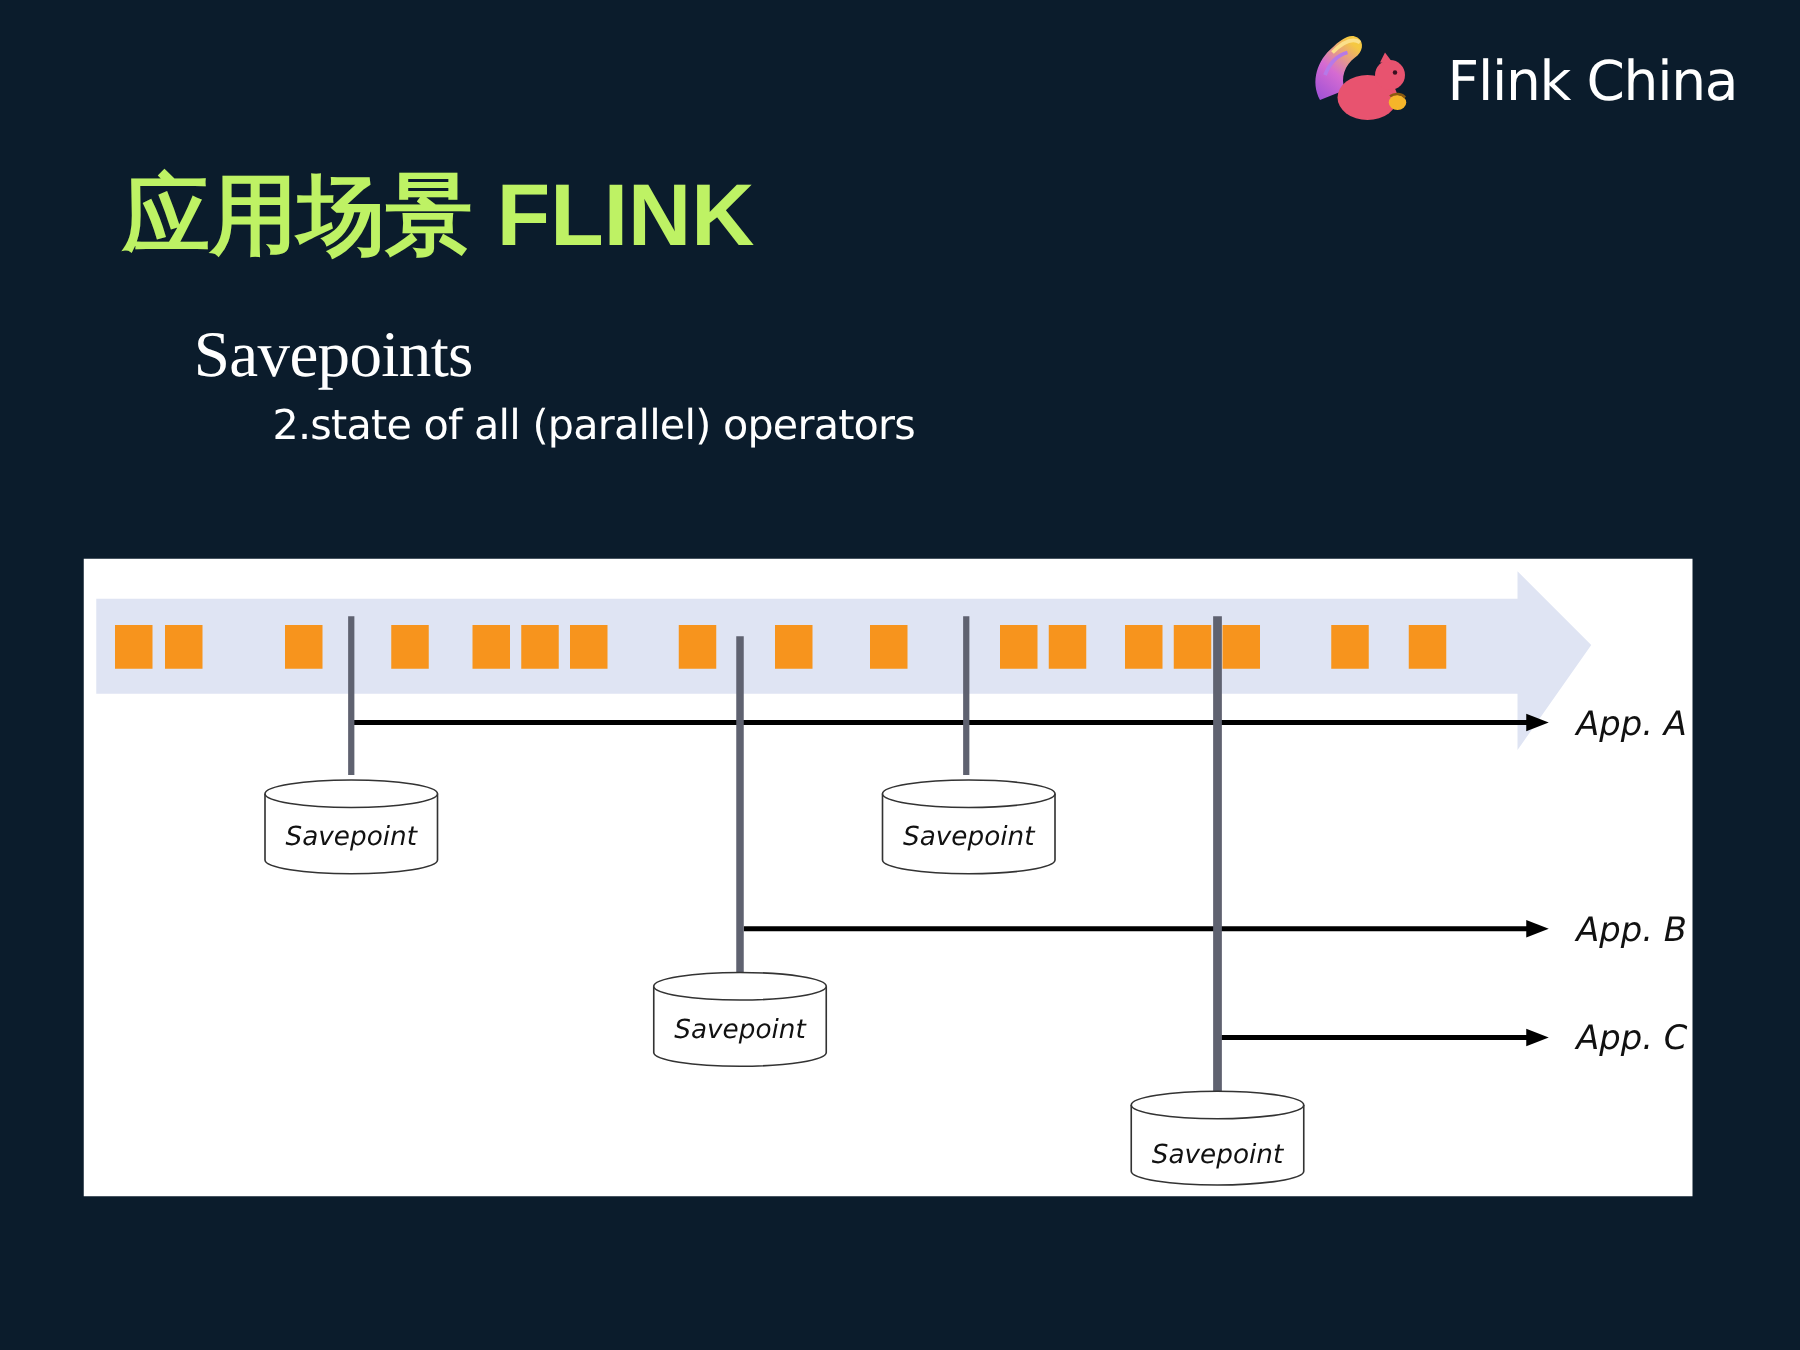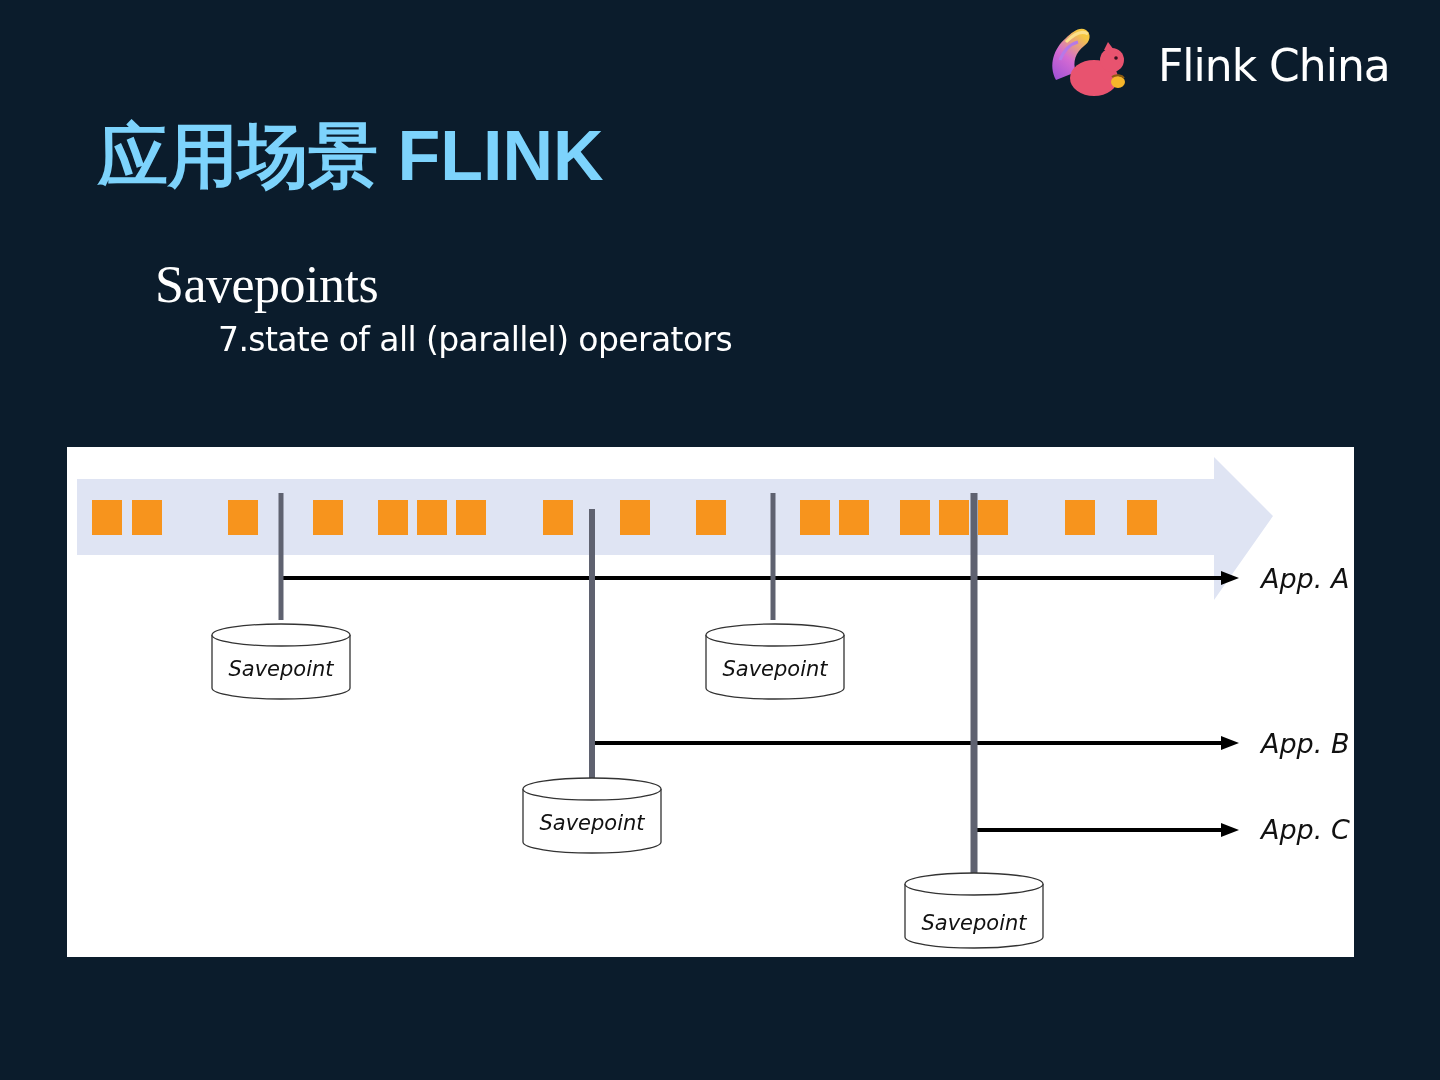--- a/index.html
+++ b/index.html
@@ -19,27 +19,27 @@
     .logo-text {
       margin-left: 28px;
       font-family: "DejaVu Sans", sans-serif;
       font-size: 44px;
       letter-spacing: -1px;
       color: #ffffff;
       line-height: 1;
       margin-top: 8px;
     }
     .page-title {
-      position: absolute; left: 98px; top: 116px;
+      position: absolute; left: 98px; top: 132px;
       font-family: "Liberation Sans", sans-serif;
       font-weight: bold;
       font-size: 70px;
       line-height: 80px;
       margin: 0;
-      color: #7dd3fc;
+      color: #bef264;
     }
     .subtitle {
       position: absolute; left: 155px; top: 252px;
       font-family: Liberation Serif, serif;
       font-size: 52px;
       line-height: 66px;
       color: #ffffff;
       letter-spacing: -0.5px;
     }
     .points {
@@ -93,21 +93,21 @@
     <path d="M66 57 C70 54 76 55 78 58" stroke="#8a5a10" stroke-width="2" fill="none"></path>
   </svg>
   <span class="logo-text">Flink China</span>
 </div>
 
 <h1 class="page-title">应用场景 FLINK</h1>
 
 <div class="subtitle">Savepoints</div>
 
 <ul class="points">
-  <li>7.state of all (parallel) operators</li>
+  <li>2.state of all (parallel) operators</li>
 </ul>
 
 <div class="diagram">
   <svg width="1287" height="510" viewBox="0 0 1287 510">
 
     <polygon points="10,32 1147,32 1147,10 1206,69 1147,153 1147,108 10,108" fill="#dfe4f3"></polygon>
 
     <g id="events">
         <rect x="25" y="53" width="30" height="35" fill="#f7941d"></rect>
         <rect x="65" y="53" width="30" height="35" fill="#f7941d"></rect>

